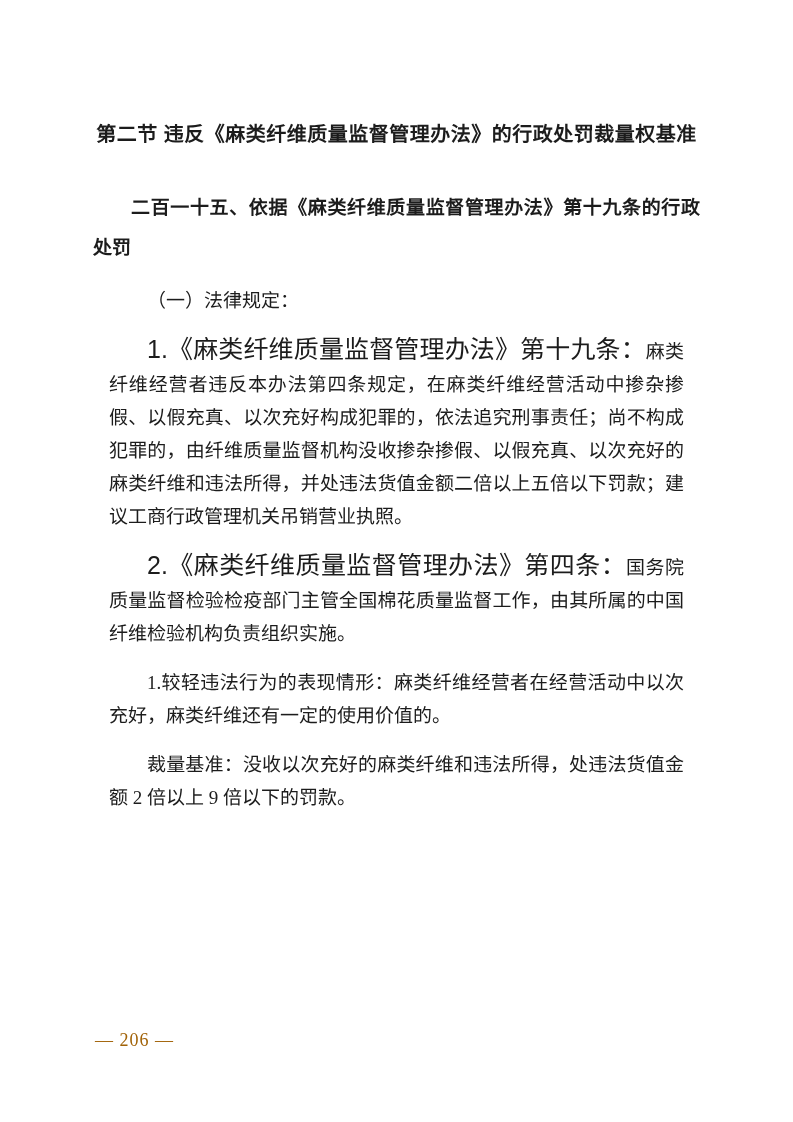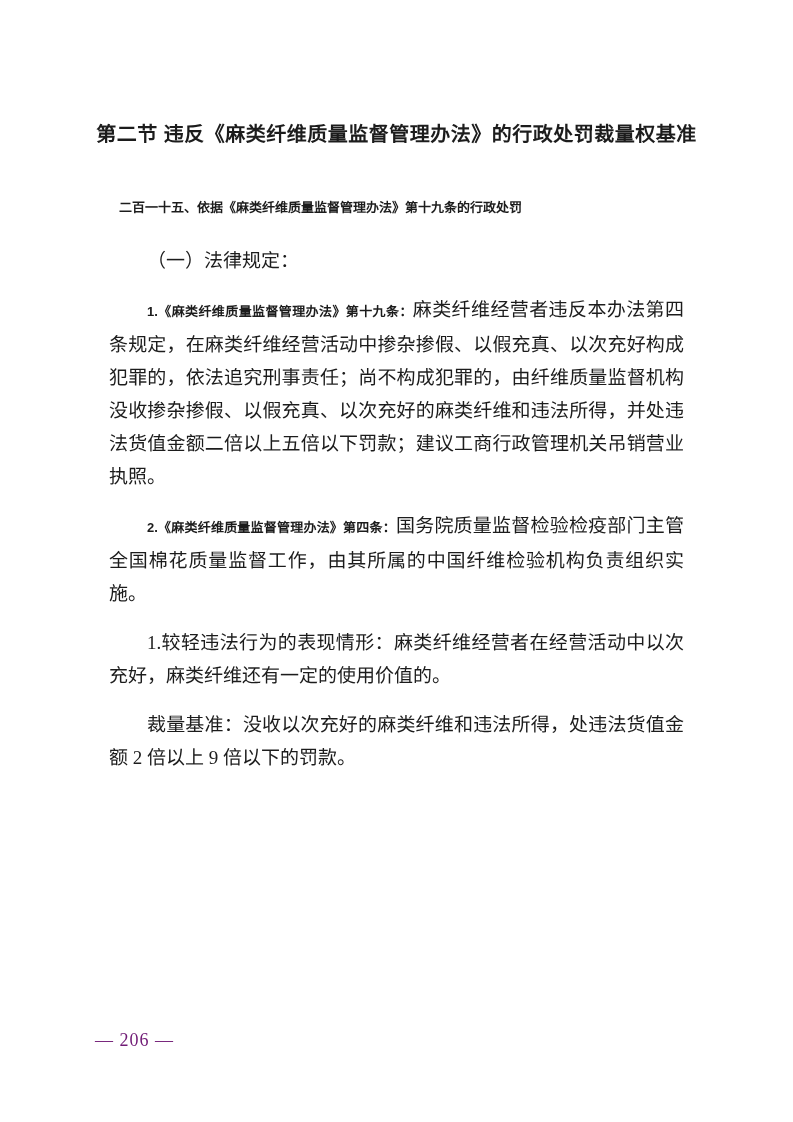--- a/index.html
+++ b/index.html
@@ -28,47 +28,47 @@
     font-size: 20px;
     line-height: 28px;
     text-align: center;
     letter-spacing: 0.5px;
     white-space: nowrap;
   }
   .item-heading {
     margin: 40px 0 0 0;
     font-family: "Liberation Sans", "DejaVu Sans", sans-serif;
     font-weight: 700;
-    font-size: 13px;
+    font-size: 19px;
     line-height: 40px;
     text-indent: 2em;
     text-align: justify;
   }
   .doc-body {
     margin-top: 4px;
     font-size: 19px;
     line-height: 33px;
     text-align: justify;
   }
   .doc-body p {
     margin: 16px;
     text-indent: 2em;
   }
   .lead-bold {
     font-family: "Liberation Sans", "DejaVu Sans", sans-serif;
-    font-weight: 700;
-    font-size: 13px;
+    font-weight: 400;
+    font-size: 25px;
   }
   .page-footer {
     position: absolute;
     left: 95px;
     top: 1028px;
     font-size: 18px;
     line-height: 24px;
-    color: #701a75;
+    color: #a16207;
     letter-spacing: 1px;
   }
 </style>
 </head>
 <body>
 
 <div class="page">
 
   <h1 class="section-heading">第二节 违反《麻类纤维质量监督管理办法》的行政处罚裁量权基准</h1>
 

